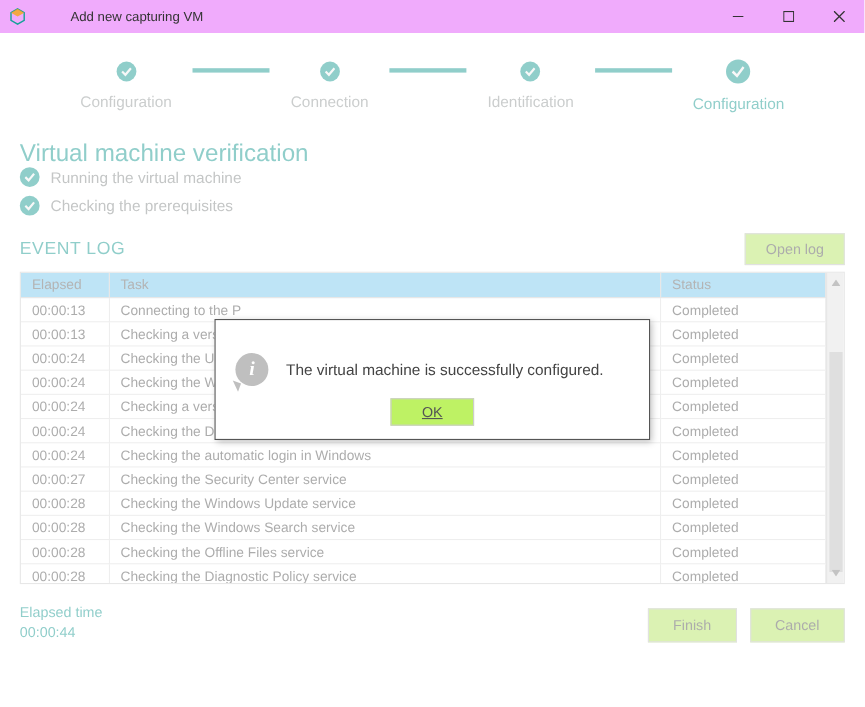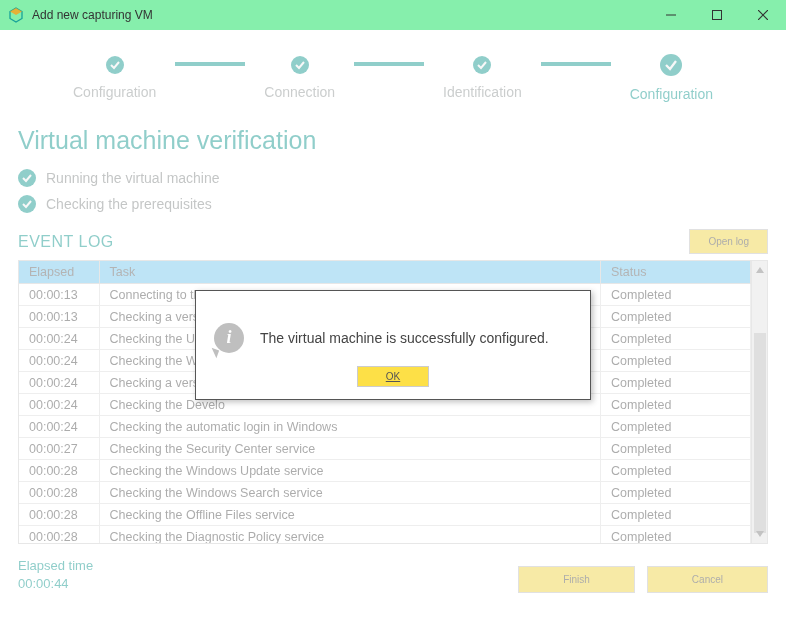--- a/index.html
+++ b/index.html
@@ -10,21 +10,22 @@
     width: 786px;
     height: 643px;
     overflow: hidden;
     position: relative;
   }
   .titlebar {
     display: flex;
     align-items: center;
     height: 30px;
     padding: 0 0 0 8px;
-    background: #86efac;
+    background: #f0abfc;
+    gap: 32px;
   }
   .titlebar .logo {
     width: 16px; height: 16px;
     margin-right: 8px;
   }
   .titlebar .title { flex: 1; color: #333; font-size: 12px; }
   .win-controls { display: flex; }
   .win-btn {
     width: 46px; height: 30px;
     display: flex; align-items: center; justify-content: center;
@@ -56,42 +57,42 @@
     background: #17a199;
     display: flex; align-items: center; justify-content: center;
     margin-bottom: 10px;
   }
   .step-dot.big { width: 22px; height: 22px; }
   .step-line {
     width: 70px; height: 4px; background: #17a199;
     margin: 0 2px 28px 2px;
   }
 
-  h2.page-title { color: #17a199; font-weight: 400; font-size: 25px; margin-bottom: 14px; }
+  h2.page-title { color: #17a199; font-weight: 400; font-size: 22px; }
 
   .check-item {
     display: flex; align-items: center;
     color: #8a8f8f; font-size: 14px;
     margin-bottom: 8px;
   }
   .check-icon {
     width: 18px; height: 18px; border-radius: 50%;
     background: #17a199;
     display: flex; align-items: center; justify-content: center;
     margin-right: 10px;
   }
 
   .log-header-row {
     display: flex; align-items: center; justify-content: space-between;
     margin-top: 16px; margin-bottom: 6px;
   }
   .log-title { color: #17a199; font-size: 16px; letter-spacing: 0.5px; }
   .btn {
-    background: #fde047; border: 1px solid #ccc;
-    padding: 6px 18px; font-size: 10px; color: #555;
+    background: #bef264; border: 1px solid #ccc;
+    padding: 6px 18px; font-size: 13px; color: #555;
     cursor: pointer;
   }
 
   .table-wrap {
     border: 1px solid #d9d9d9;
     height: 284px;
     display:flex;
   }
   .table-inner { flex:1; overflow:hidden; }
   table { width: 100%; border-collapse: collapse; font-size: 12.5px; }
@@ -110,21 +111,21 @@
   .scroll-arrow { width:14px; height:14px; display:flex;align-items:center;justify-content:center; position:absolute; left:1px;}
   .scroll-arrow.up{ top:2px;} .scroll-arrow.down{ bottom:2px;}
   .scroll-thumb{ position:absolute; left:2px; width:12px; background:#c8c8c8; top:72px; height:200px;}
 
   .footer-row{
     display:flex; align-items:flex-end; justify-content:space-between;
     margin-top: 10px;
   }
   .elapsed-block { color:#17a199; font-size:13px; line-height:1.4;}
   .footer-buttons{ display:flex; gap:12px; margin-top:12px;}
-  .btn.wide{ padding:7px 44px; }
+  .btn.wide{ padding:7px 22px; }
 
   
   .overlay{
     position:absolute; inset:30px 0 0 0;
     background: rgba(255,255,255,0.50);
   }
   .modal{
     position:absolute;
     left: 195px; top: 290px;
     width: 396px; height:110px;

